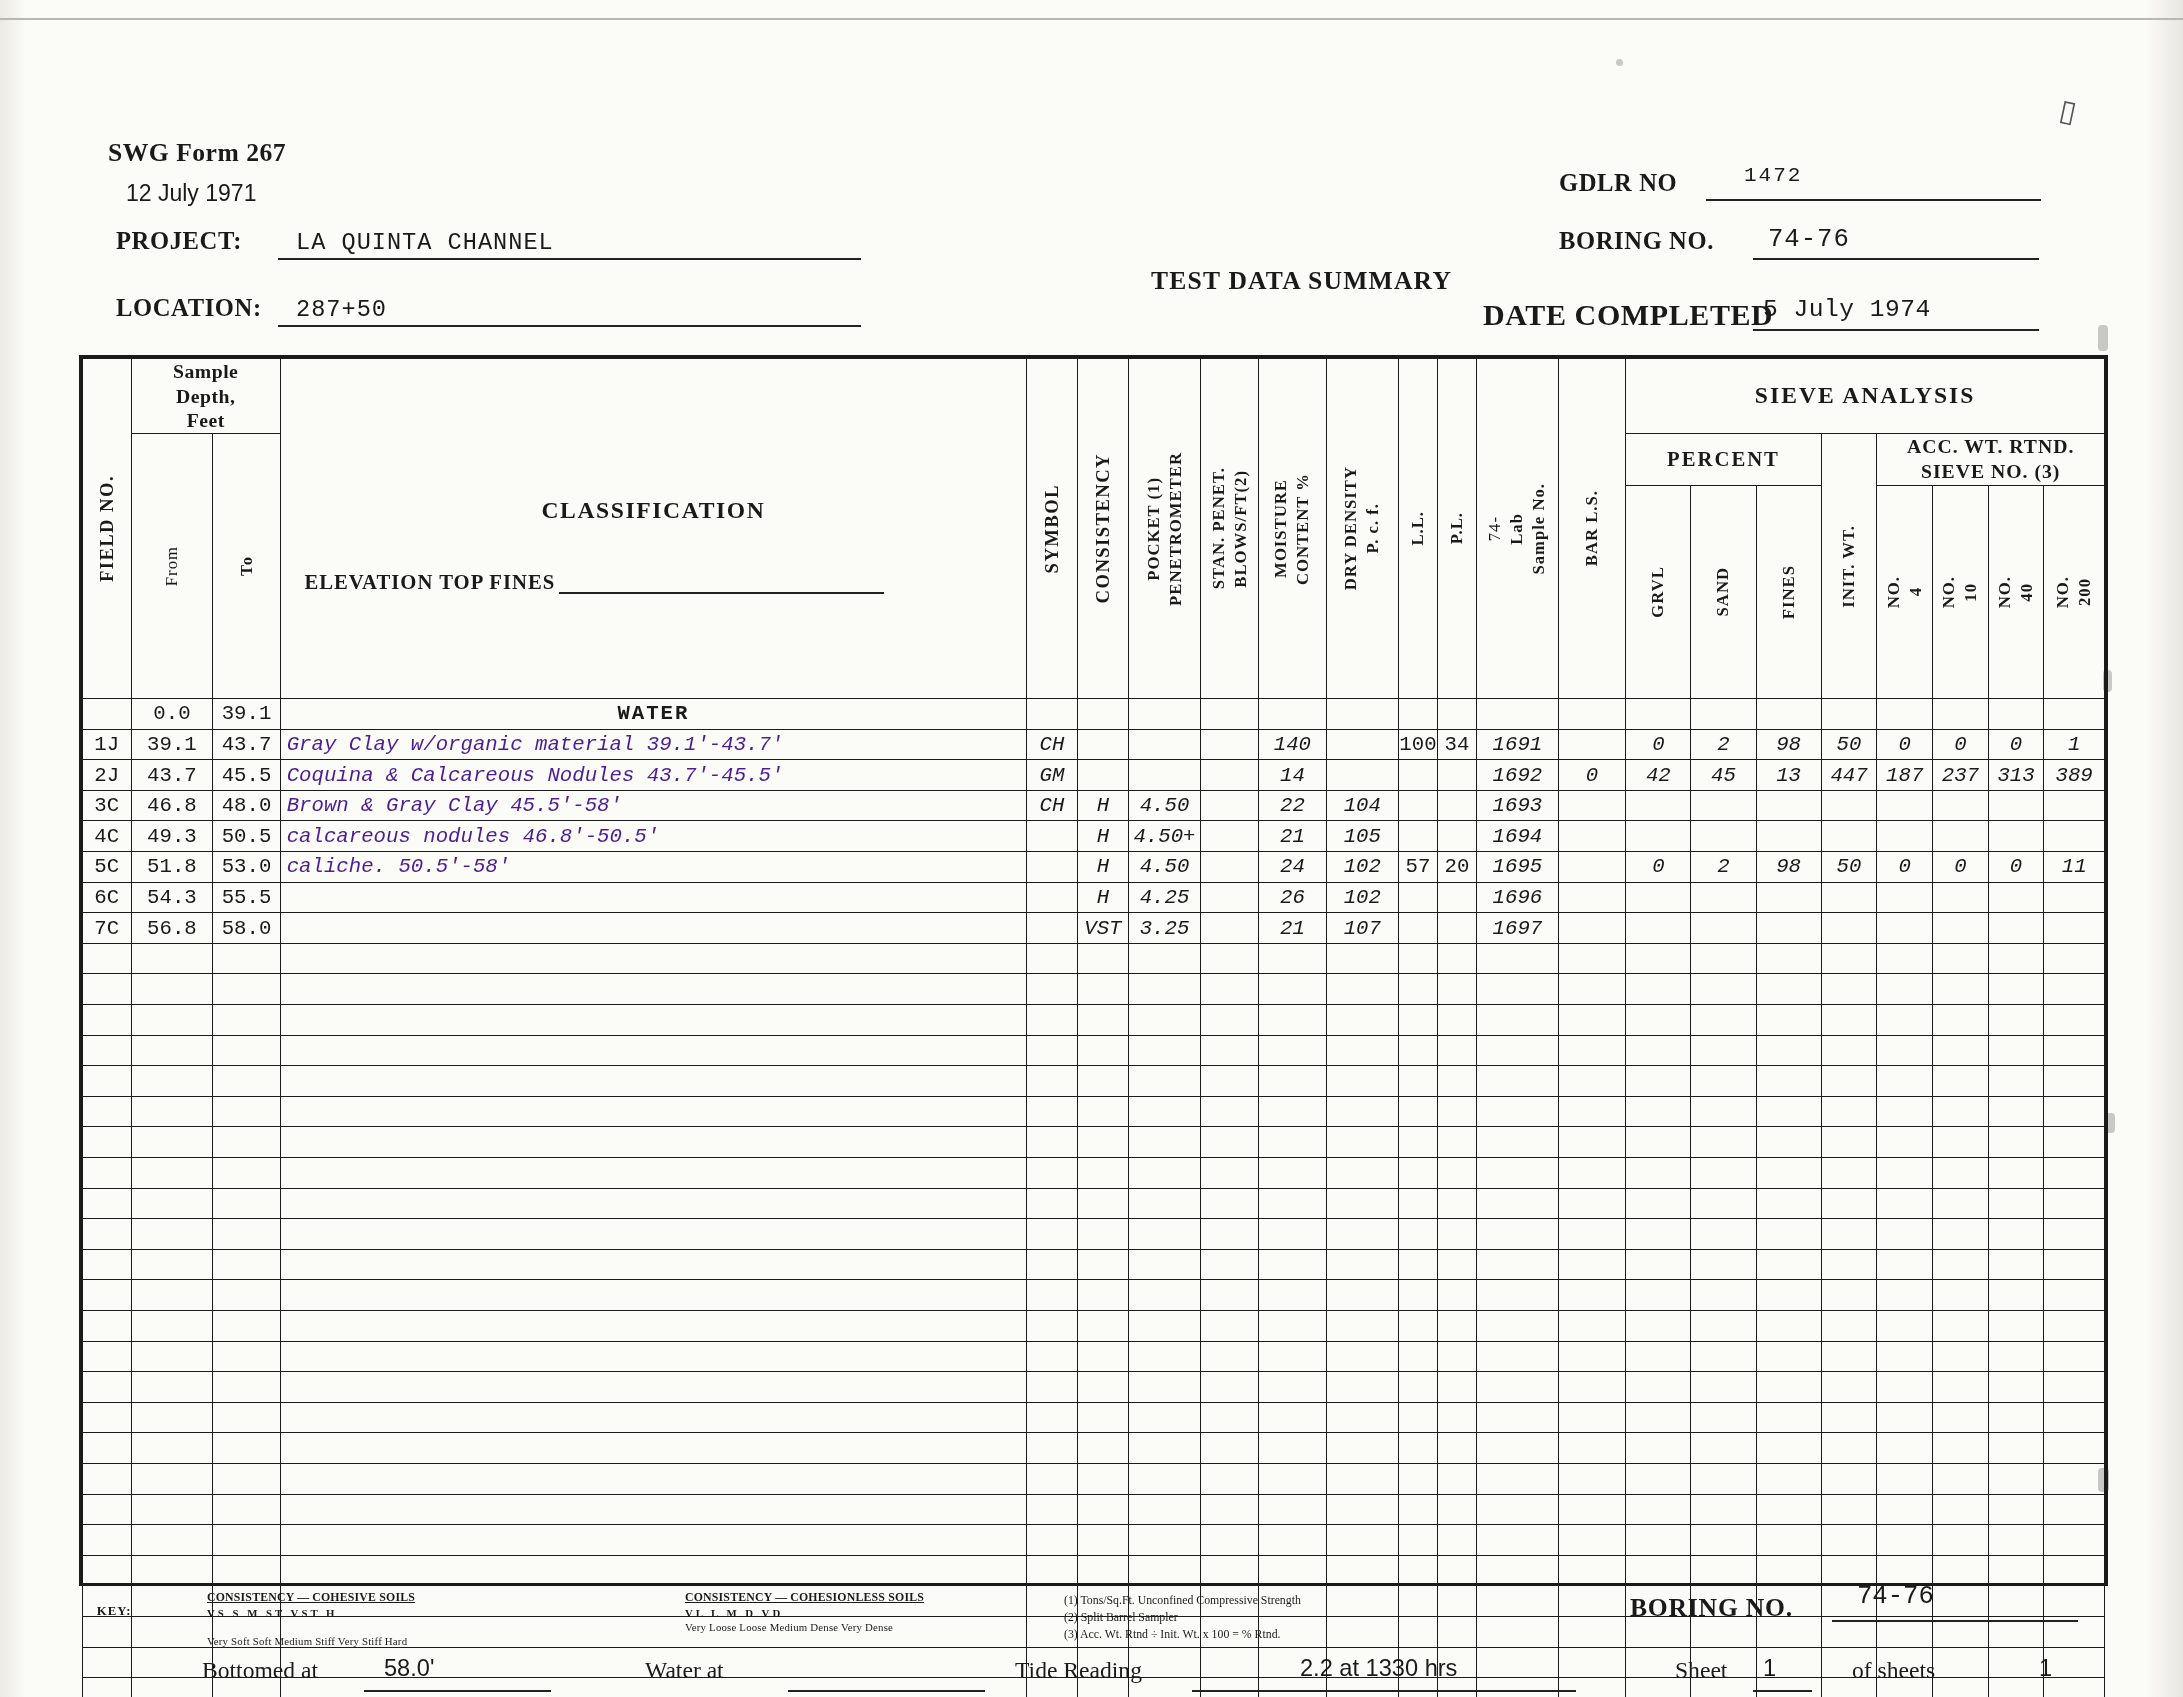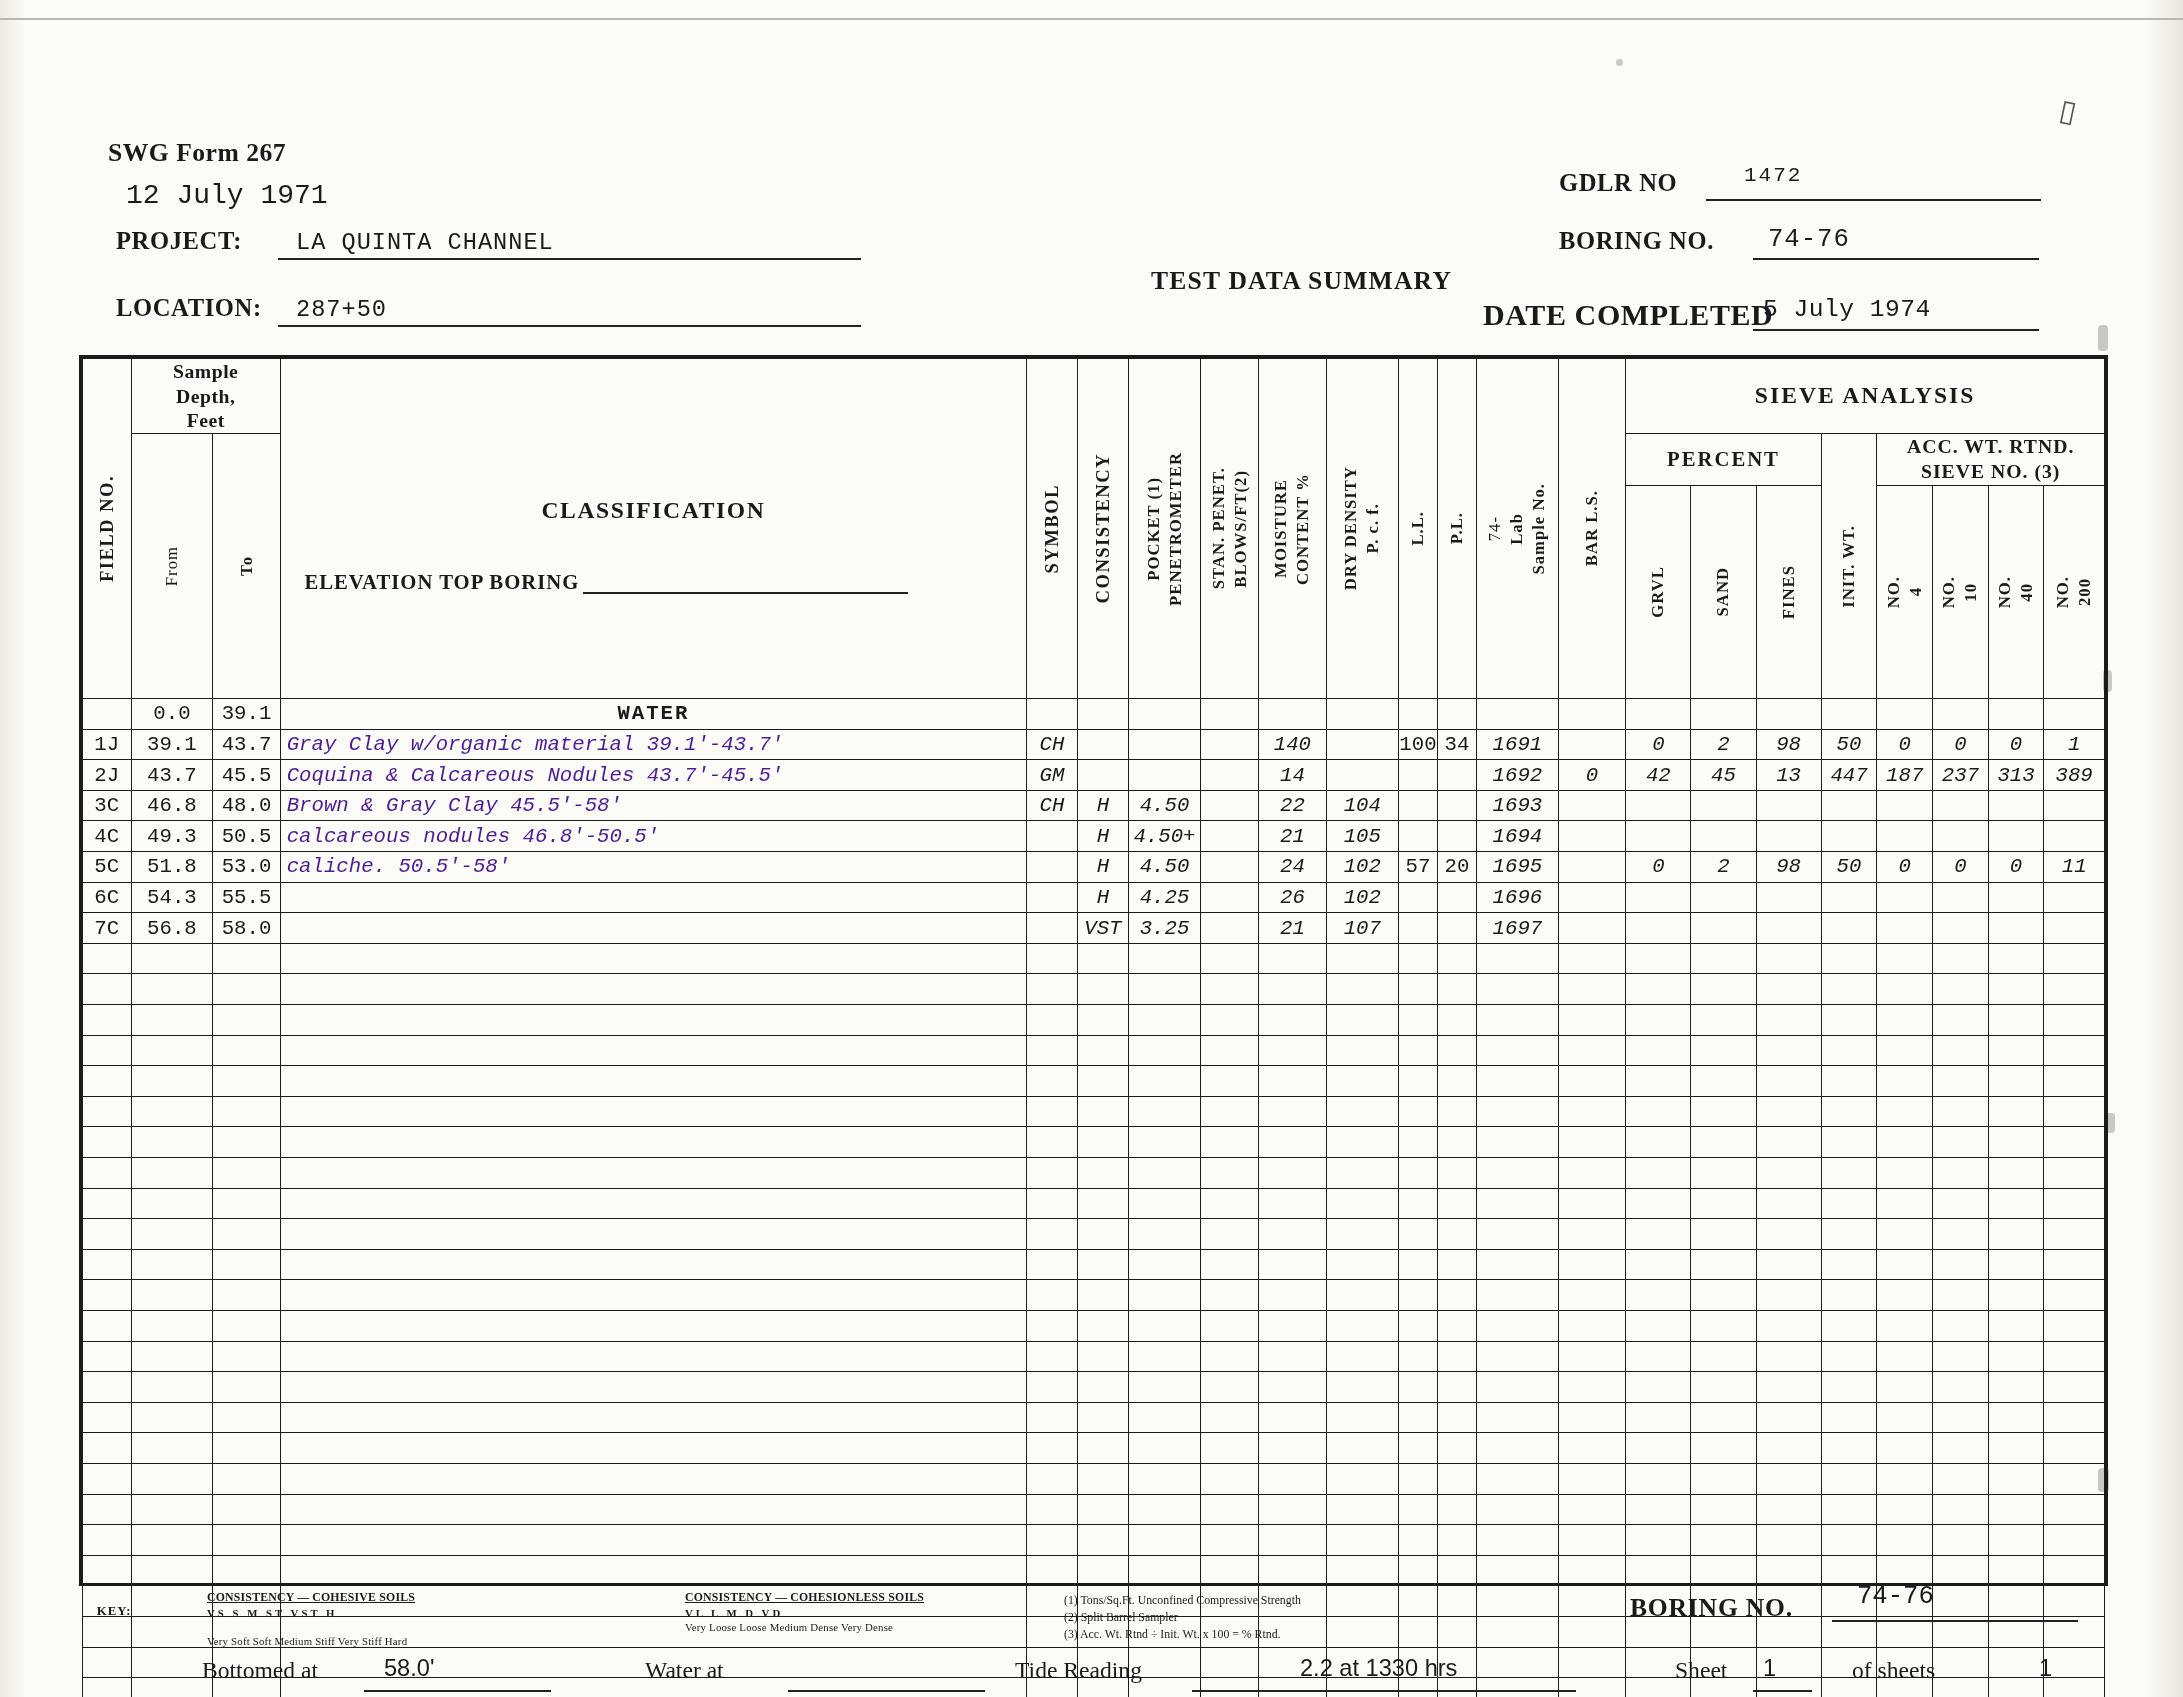--- a/index.html
+++ b/index.html
@@ -6,21 +6,21 @@
   body{width:2184px;height:1697px;font-family:"Liberation Serif",serif;color:#1a1a1a;position:relative;overflow:hidden;}
   .page{position:absolute;inset:0;background:#fbfbf8;}
   
   .edge-l{position:absolute;left:0;top:0;width:25.6px;height:100%;background:linear-gradient(90deg,#e8e6e0,#fbfbf8);opacity:.8;}
   .edge-r{position:absolute;right:0;top:0;width:39px;height:100%;background:linear-gradient(270deg,#e4e2dc,#fbfbf8);opacity:.85;}
   .spot{position:absolute;background:#6b6b66;border-radius:50%;opacity:.35;}
 
   
   .hdr{position:absolute;left:0;top:0;width:100%;height:340px;}
   .form-no{position:absolute;left:108px;top:138px;font-size:25.6px;font-weight:bold;letter-spacing:0.5px;}
-  .form-date{position:absolute;left:126px;top:180px;font-size:28px;font-family:Liberation Mono, monospace;}
+  .form-date{position:absolute;left:126px;top:180px;font-size:23px;font-family:Liberation Sans, sans-serif;}
   .lbl{font-size:24.6px;font-weight:bold;letter-spacing:0.6px;}
   .project-lbl{position:absolute;left:116px;top:227px;}
   .project-val{position:absolute;left:296px;top:229px;font-size:23.6px;font-family:"Liberation Mono",monospace;letter-spacing:1px;}
   .project-rule{position:absolute;left:278px;top:258px;width:583px;height:2px;background:#222;}
   .loc-lbl{position:absolute;left:116px;top:294px;}
   .loc-val{position:absolute;left:296px;top:296px;font-size:23.6px;font-family:"Liberation Mono",monospace;letter-spacing:1px;}
   .loc-rule{position:absolute;left:278px;top:325px;width:583px;height:2px;background:#222;}
   .tds{position:absolute;left:1151px;top:266px;font-size:25.6px;font-weight:bold;letter-spacing:1.2px;}
 
   .gdlr-lbl{position:absolute;left:1559px;top:169px;font-size:24.6px;font-weight:bold;letter-spacing:0.6px;}
@@ -150,21 +150,21 @@
           <div class="vwrap">
                 <span class="vtext">FIELD NO.</span>
               </div>
         </td>
         <td colspan="2" style="height:61px">
           <div class="sampdepth">Sample<br>Depth,<br>Feet</div>
         </td>
         <td rowspan="3">
           <div style="padding-top:33px" class="classhdr">CLASSIFICATION</div>
           <div style="margin-top:47px;text-align:left;padding-left:23.6px">
-            <span class="elev">ELEVATION TOP BORING</span>
+            <span class="elev">ELEVATION TOP FINES</span>
             <span class="elevrule"></span>
           </div>
         </td>
         <td rowspan="3">
               <div class="vwrap">
                 <span class="vtext">SYMBOL</span>
               </div>
             </td>
         <td rowspan="3">
               <div class="vwrap">

